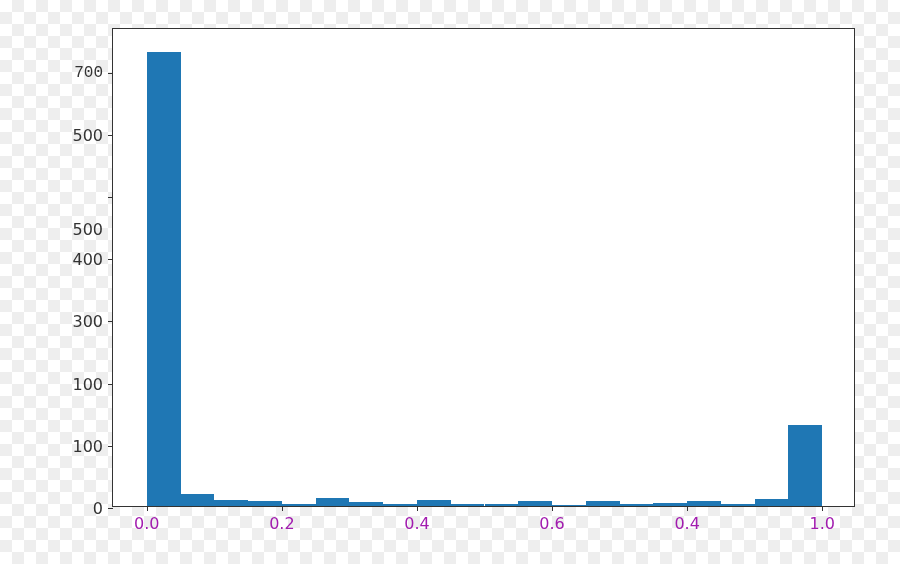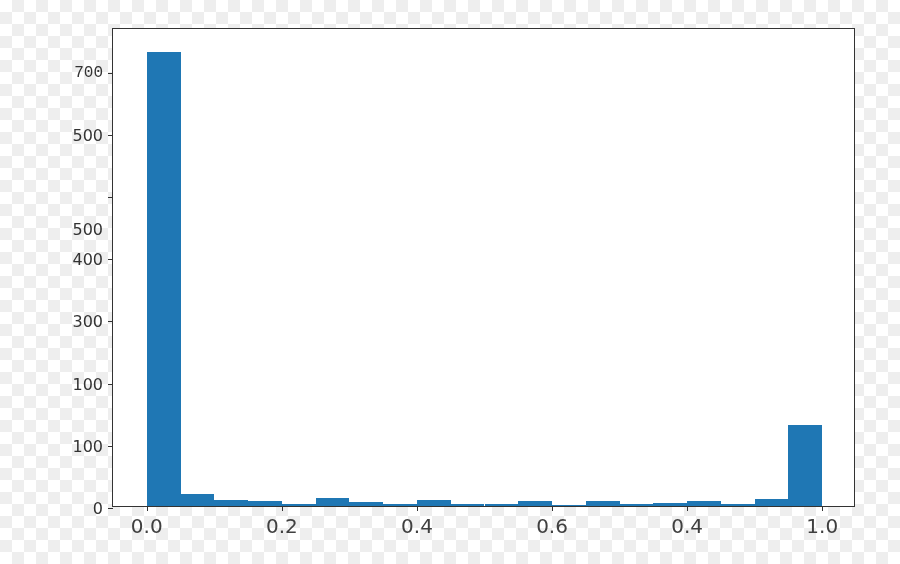--- a/index.html
+++ b/index.html
@@ -46,22 +46,22 @@
       top: 100%;
       width: 1px;
       height: 5px;
       background: #333;
     }
     .xtick-label {
       position: absolute;
       top: 100%;
       margin-top: 8px;
       transform: translateX(-50%);
-      font-size: 20px;
-      color: #404040;
+      font-size: 16px;
+      color: #a21caf;
     }
     .ytick {
       position: absolute;
       right: 100%;
       height: 1px;
       width: 5px;
       background: #333;
     }
     .ytick-label {
       position: absolute;

